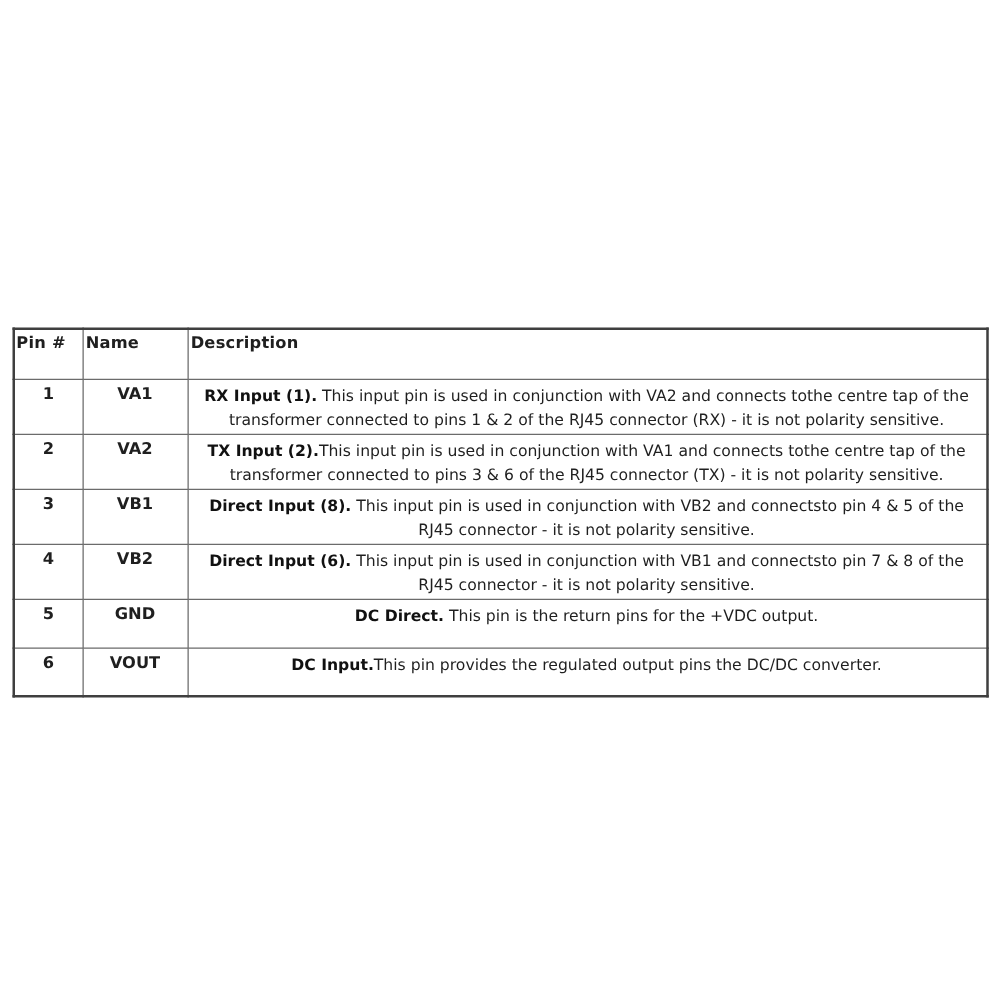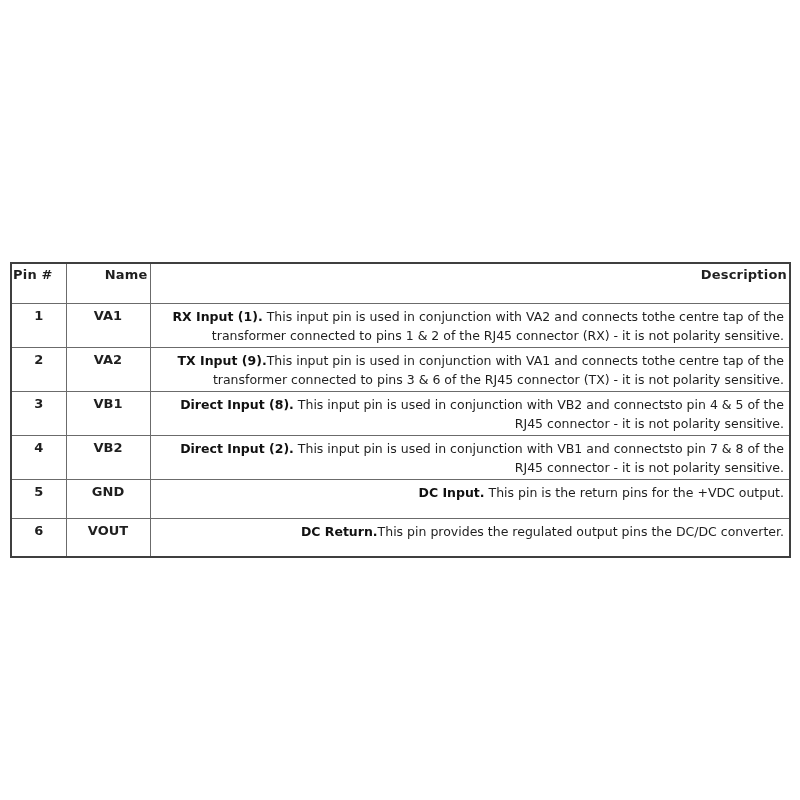--- a/index.html
+++ b/index.html
@@ -41,34 +41,34 @@
   tr.header-row { height: 40px; }
   tr.data-row   { height: 39px; }
   th.h-pin {
     text-align: left;
     font-weight: bold;
     font-size: 13px;
     padding: 3px 1px 0 1px;
     letter-spacing: 0.2px;
   }
   th.h-name, th.h-desc {
-    text-align: right;
+    text-align: left;
     font-weight: bold;
     font-size: 13px;
     padding: 3px 2px 0 2px;
     letter-spacing: 0.2px;
   }
   td.c-pin, td.c-name {
     text-align: center;
     font-weight: bold;
     font-size: 13px;
     padding: 4px 2px 0 2px;
   }
   td.c-desc {
-    text-align: right;
+    text-align: center;
     font-size: 12.5px;
     line-height: 19px;
     padding: 3px 5px 2px 4px;
     color: #2a2a2a;
   }
   td.c-desc .lead {
     font-weight: bold;
     color: #111111;
   }
 </style>
@@ -97,51 +97,51 @@
     <td class="c-name">VA1</td>
     <td class="c-desc">
       <span class="lead">RX Input (1).</span><span> This input pin is used in conjunction with VA2 and connects tothe centre tap of the transformer connected to pins 1 &amp; 2 of the RJ45 connector (RX) - it is not polarity sensitive.</span>
     </td>
   </tr>
 
   <tr class="data-row">
     <td class="c-pin">2</td>
     <td class="c-name">VA2</td>
     <td class="c-desc">
-      <span class="lead">TX Input (9).</span><span>This input pin is used in conjunction with VA1 and connects tothe centre tap of the transformer connected to pins 3 &amp; 6 of the RJ45 connector (TX) - it is not polarity sensitive.</span>
+      <span class="lead">TX Input (2).</span><span>This input pin is used in conjunction with VA1 and connects tothe centre tap of the transformer connected to pins 3 &amp; 6 of the RJ45 connector (TX) - it is not polarity sensitive.</span>
     </td>
   </tr>
 
   <tr class="data-row">
     <td class="c-pin">3</td>
     <td class="c-name">VB1</td>
     <td class="c-desc">
       <span class="lead">Direct Input (8).</span><span> This input pin is used in conjunction with VB2 and connectsto pin 4 &amp; 5 of the RJ45 connector - it is not polarity sensitive.</span>
     </td>
   </tr>
 
   <tr class="data-row">
     <td class="c-pin">4</td>
     <td class="c-name">VB2</td>
     <td class="c-desc">
-      <span class="lead">Direct Input (2).</span><span> This input pin is used in conjunction with VB1 and connectsto pin 7 &amp; 8 of the RJ45 connector - it is not polarity sensitive.</span>
+      <span class="lead">Direct Input (6).</span><span> This input pin is used in conjunction with VB1 and connectsto pin 7 &amp; 8 of the RJ45 connector - it is not polarity sensitive.</span>
     </td>
   </tr>
 
   <tr class="data-row">
     <td class="c-pin">5</td>
     <td class="c-name">GND</td>
     <td class="c-desc">
-      <span class="lead">DC Input.</span><span> This pin is the return pins for the +VDC output.</span>
+      <span class="lead">DC Direct.</span><span> This pin is the return pins for the +VDC output.</span>
     </td>
   </tr>
 
   <tr class="data-row">
     <td class="c-pin">6</td>
     <td class="c-name">VOUT</td>
     <td class="c-desc">
-      <span class="lead">DC Return.</span><span>This pin provides the regulated output pins the DC/DC converter.</span>
+      <span class="lead">DC Input.</span><span>This pin provides the regulated output pins the DC/DC converter.</span>
     </td>
   </tr>
 </tbody>
     </table>
   </div>
 </div>
 
 </body></html>

